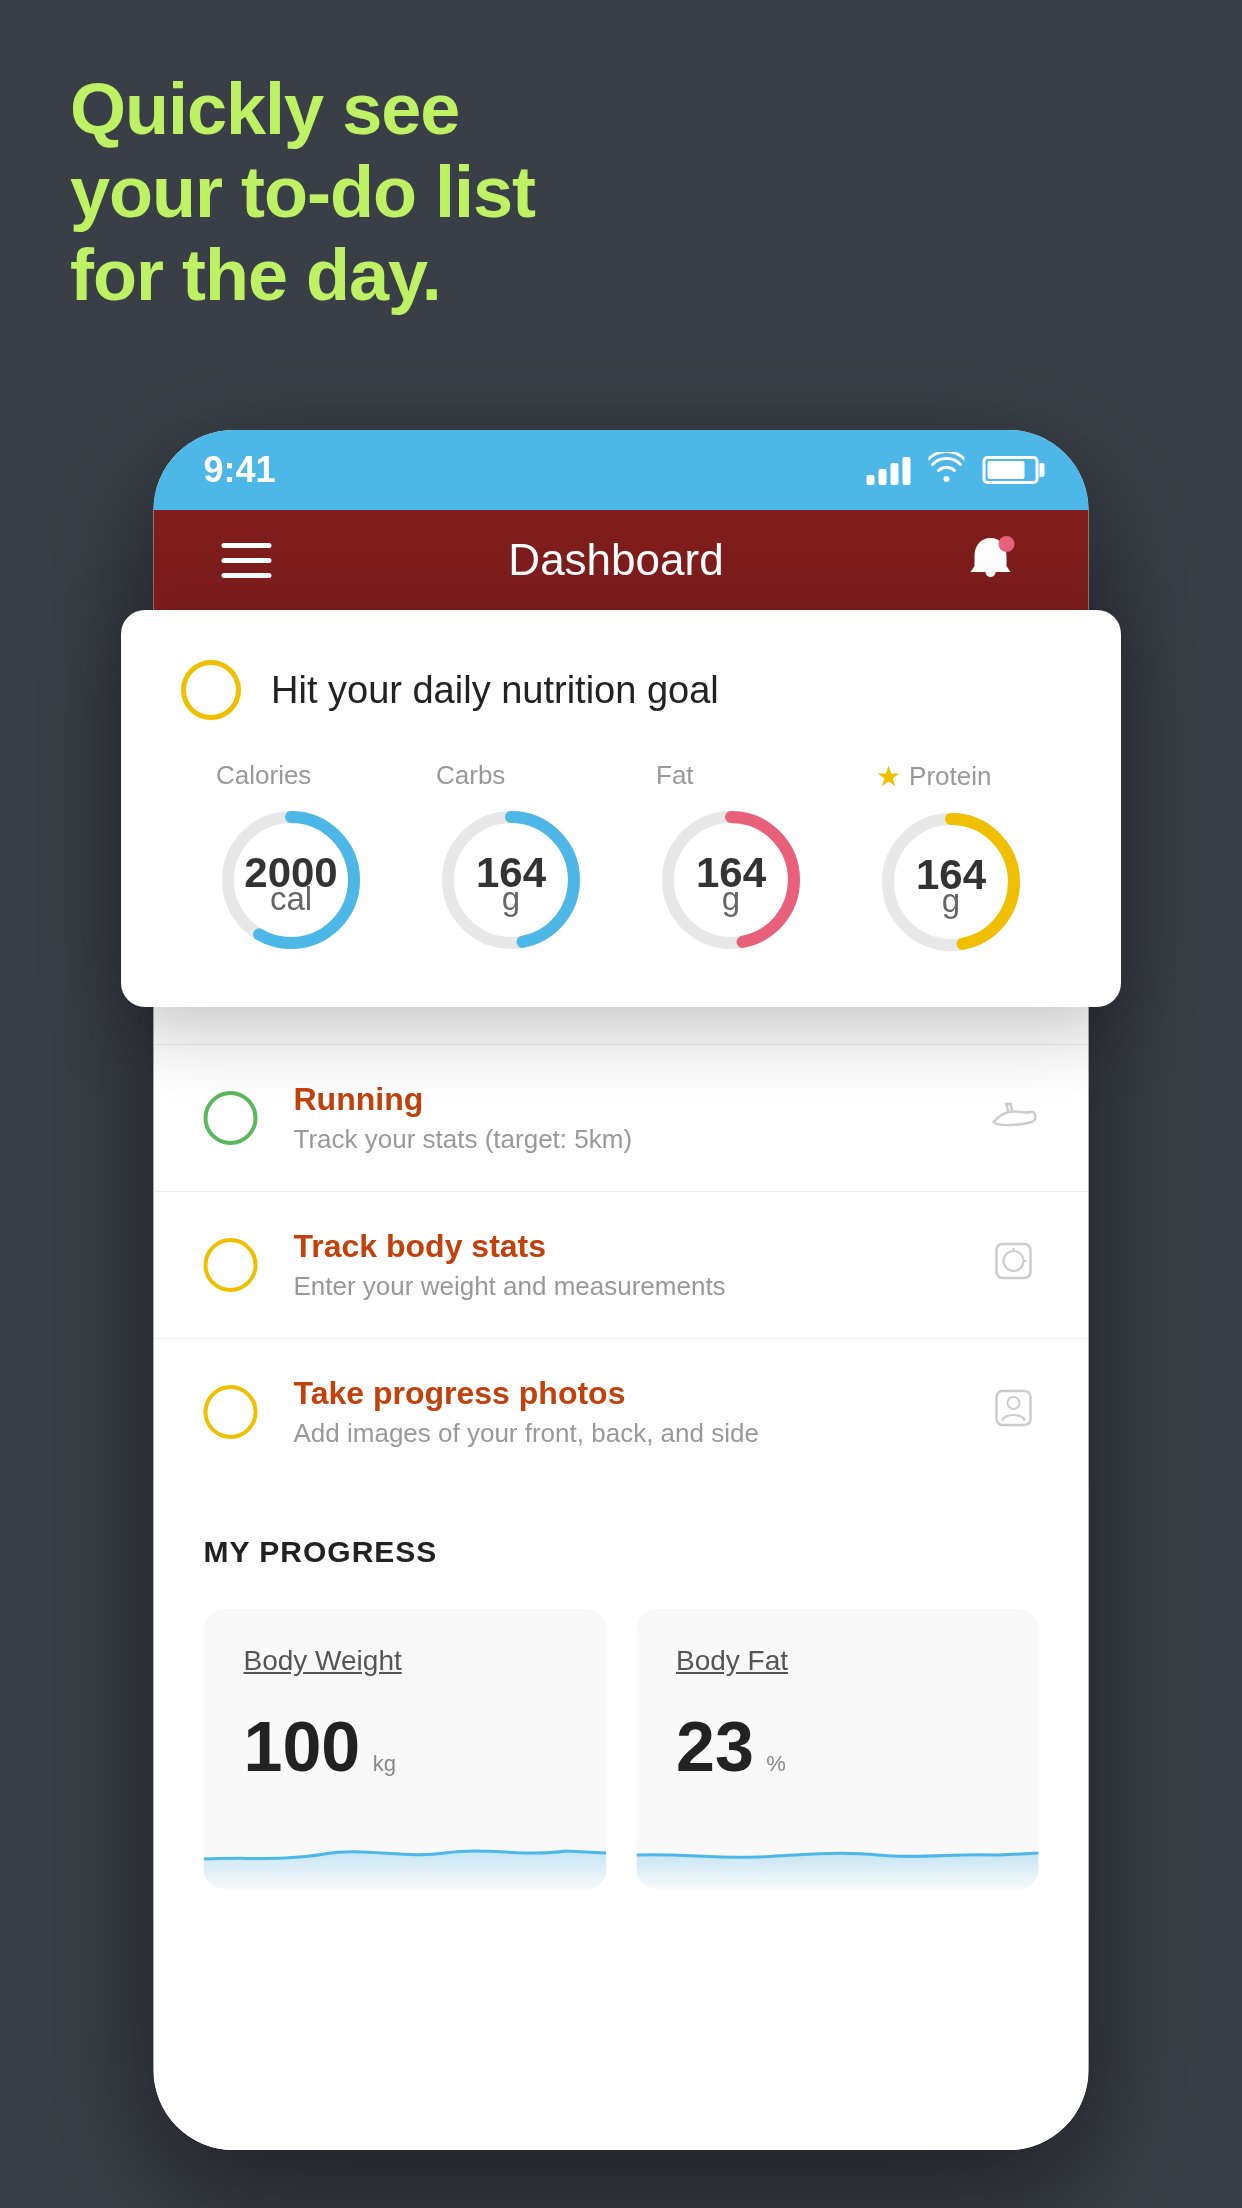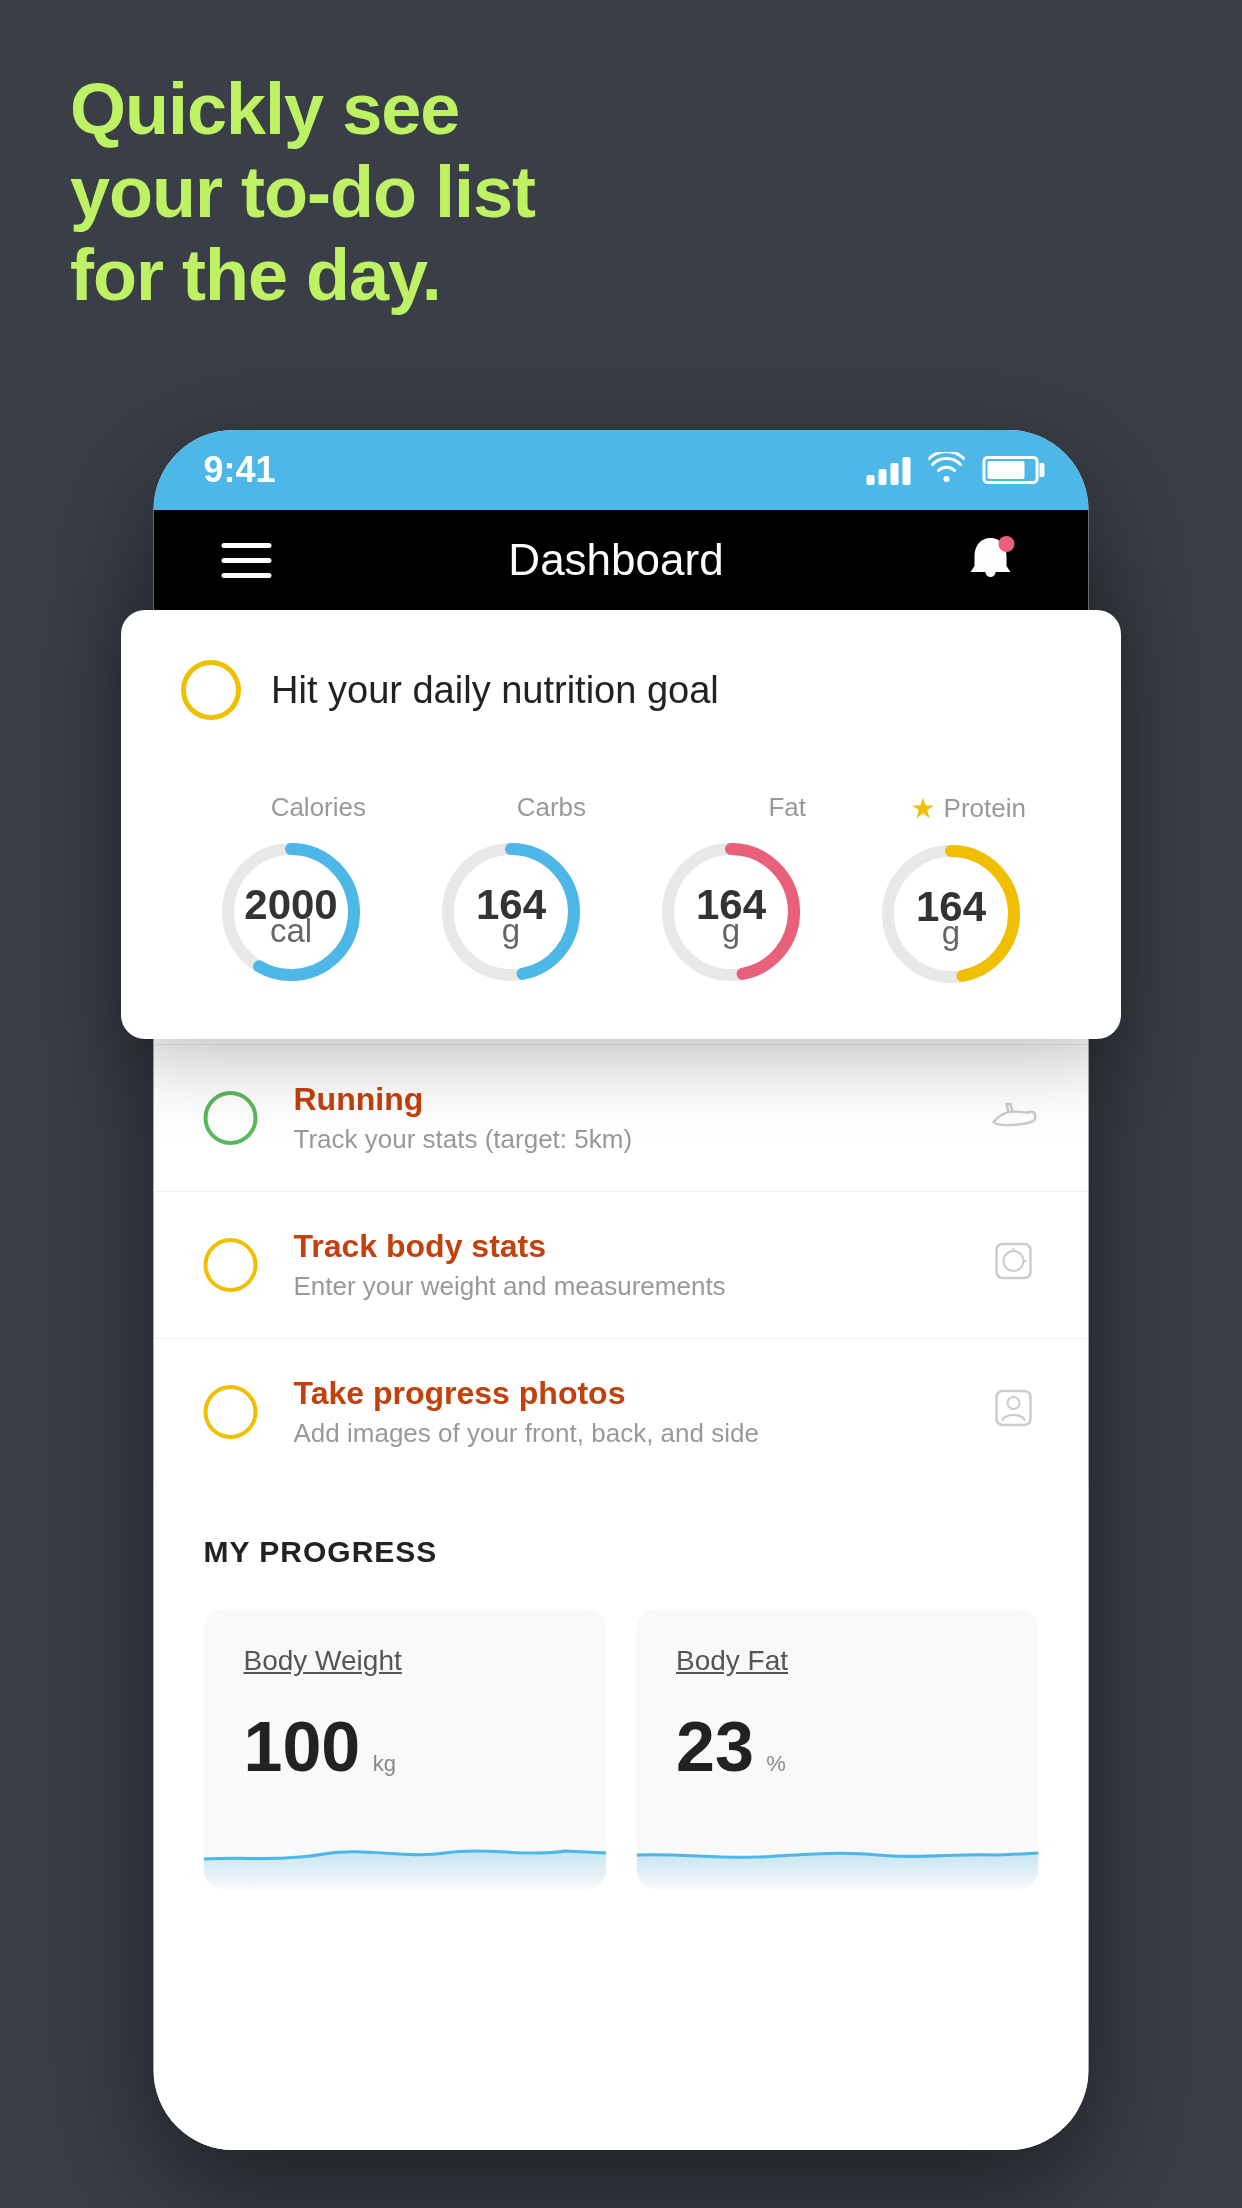--- a/index.html
+++ b/index.html
@@ -117,21 +117,21 @@
 
     .battery-fill {
       background: white;
       height: 100%;
       width: 80%;
       border-radius: 2px;
     }
 
     
     .nav-bar {
-      background: #000000;
+      background: #7f1d1d;
       height: 100px;
       display: flex;
       align-items: center;
       justify-content: space-between;
       padding: 0 68px;
     }
 
     .hamburger {
       display: flex;
       flex-direction: column;
@@ -218,23 +218,22 @@
     }
 
     .nutrition-circles {
       display: flex;
       justify-content: space-around;
     }
 
     .nutrition-item {
       display: flex;
       flex-direction: column;
-      align-items: flex-end;
+      align-items: flex-start;
       gap: 14px;
-      margin-top: 32px;
     }
 
     .nutrition-label {
       font-size: 26px;
       color: #999;
     }
 
     .nutrition-label.starred {
       display: flex;
       align-items: center;

